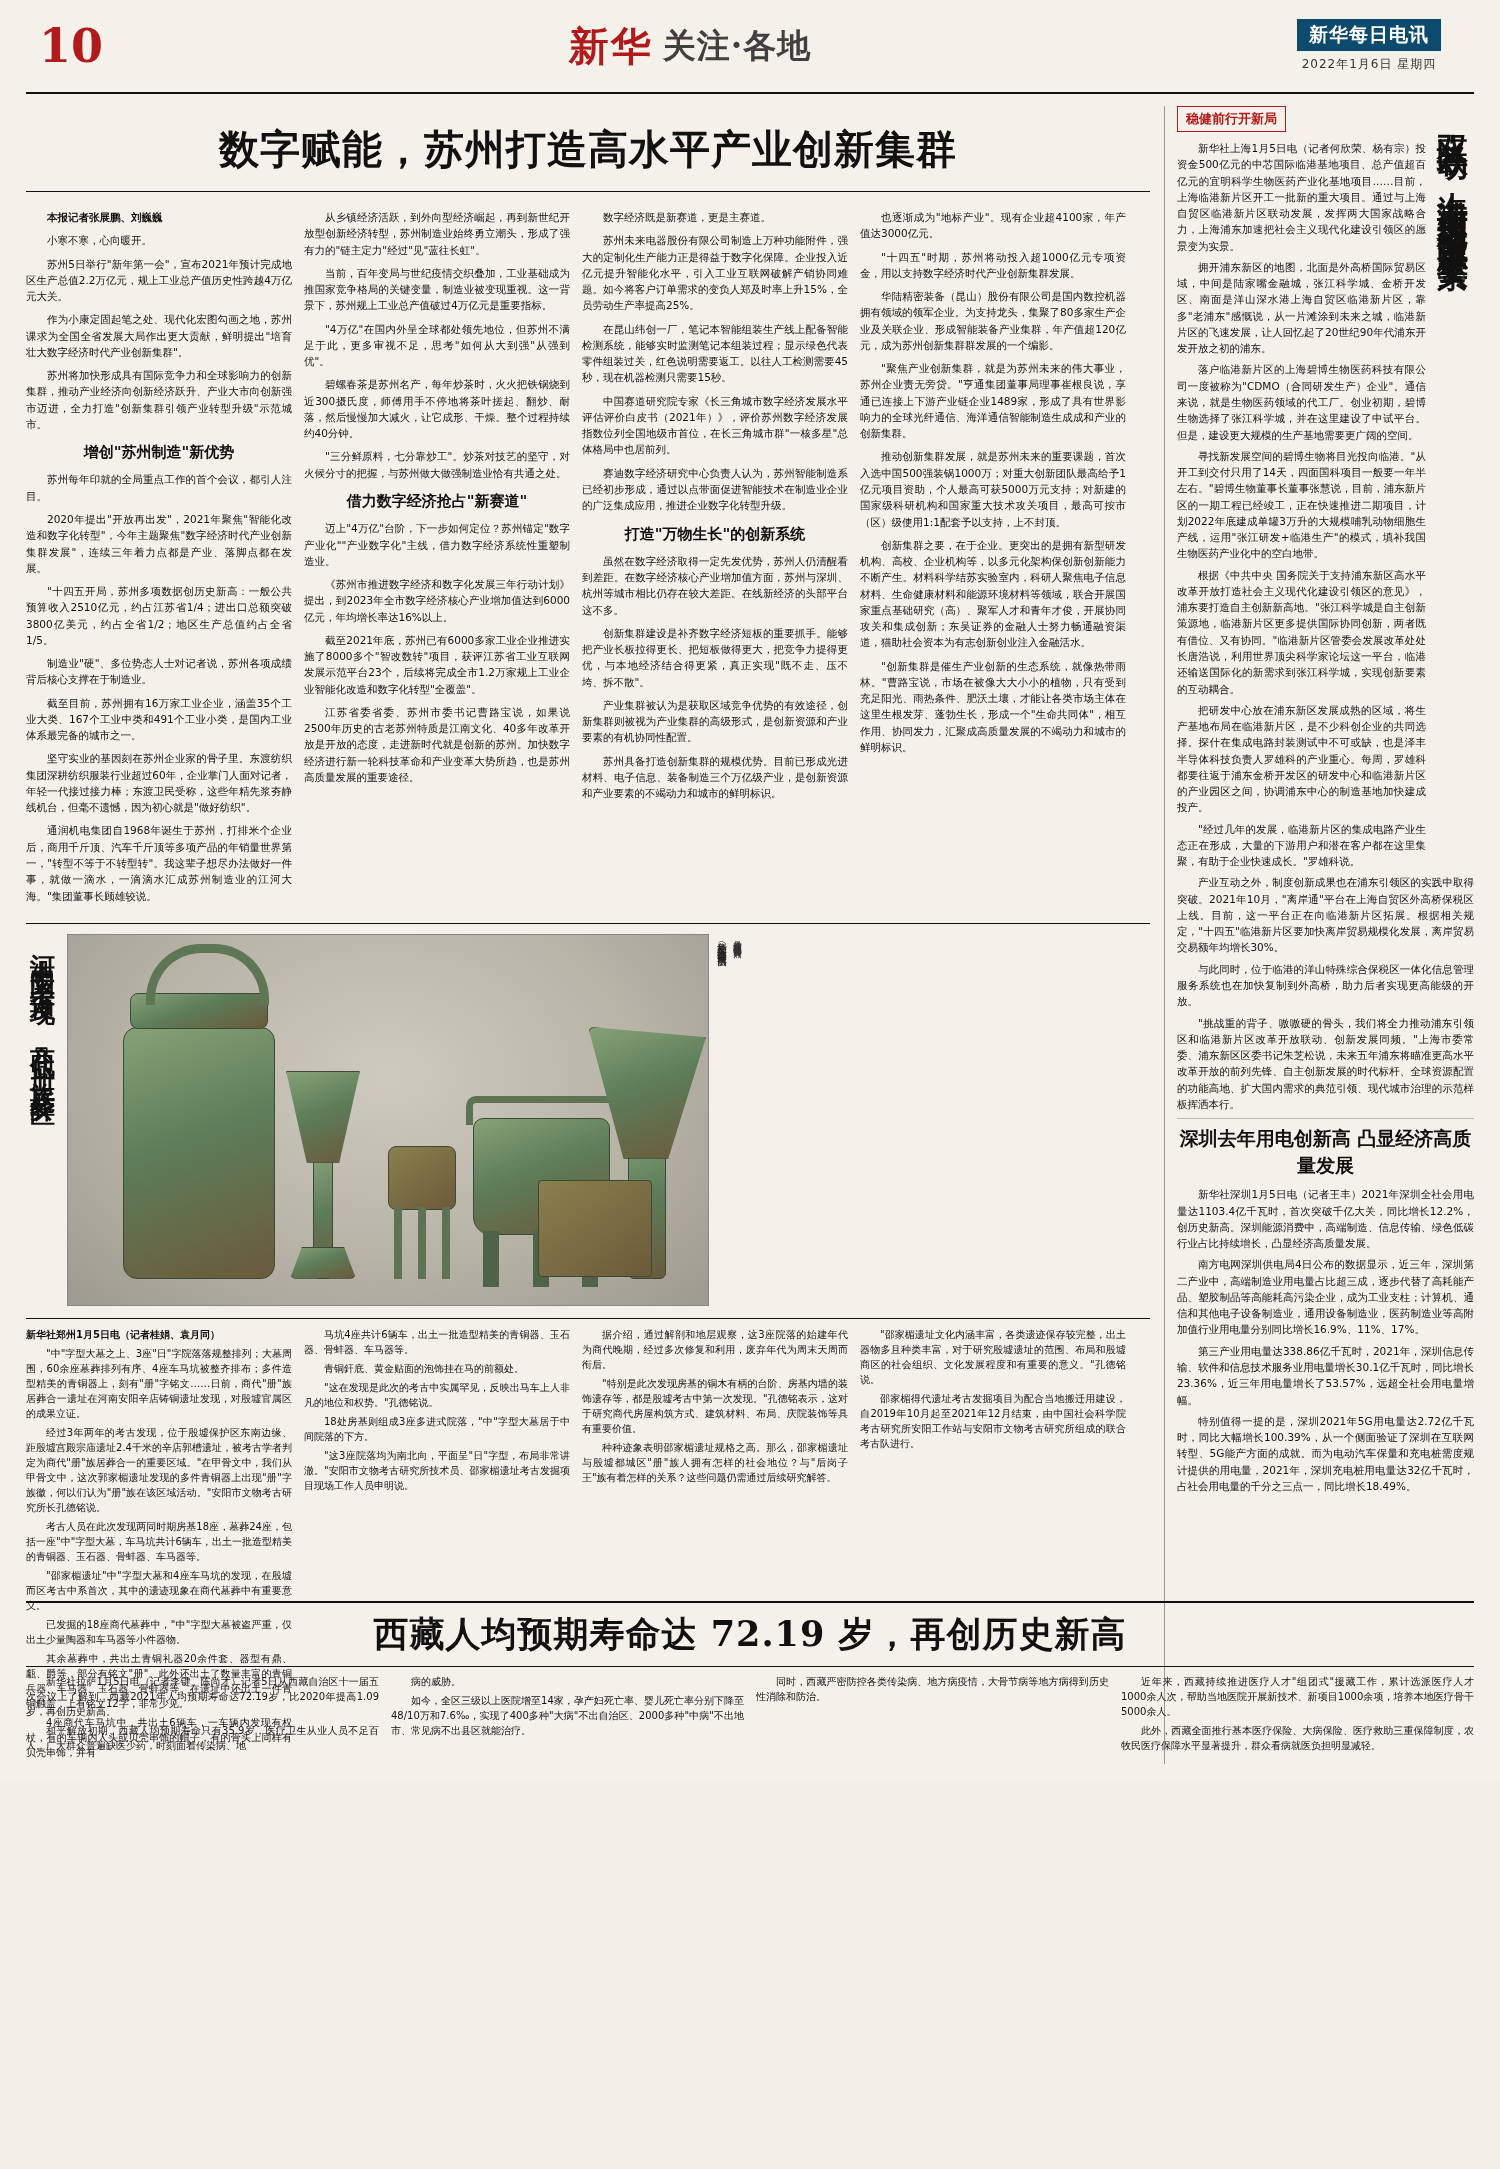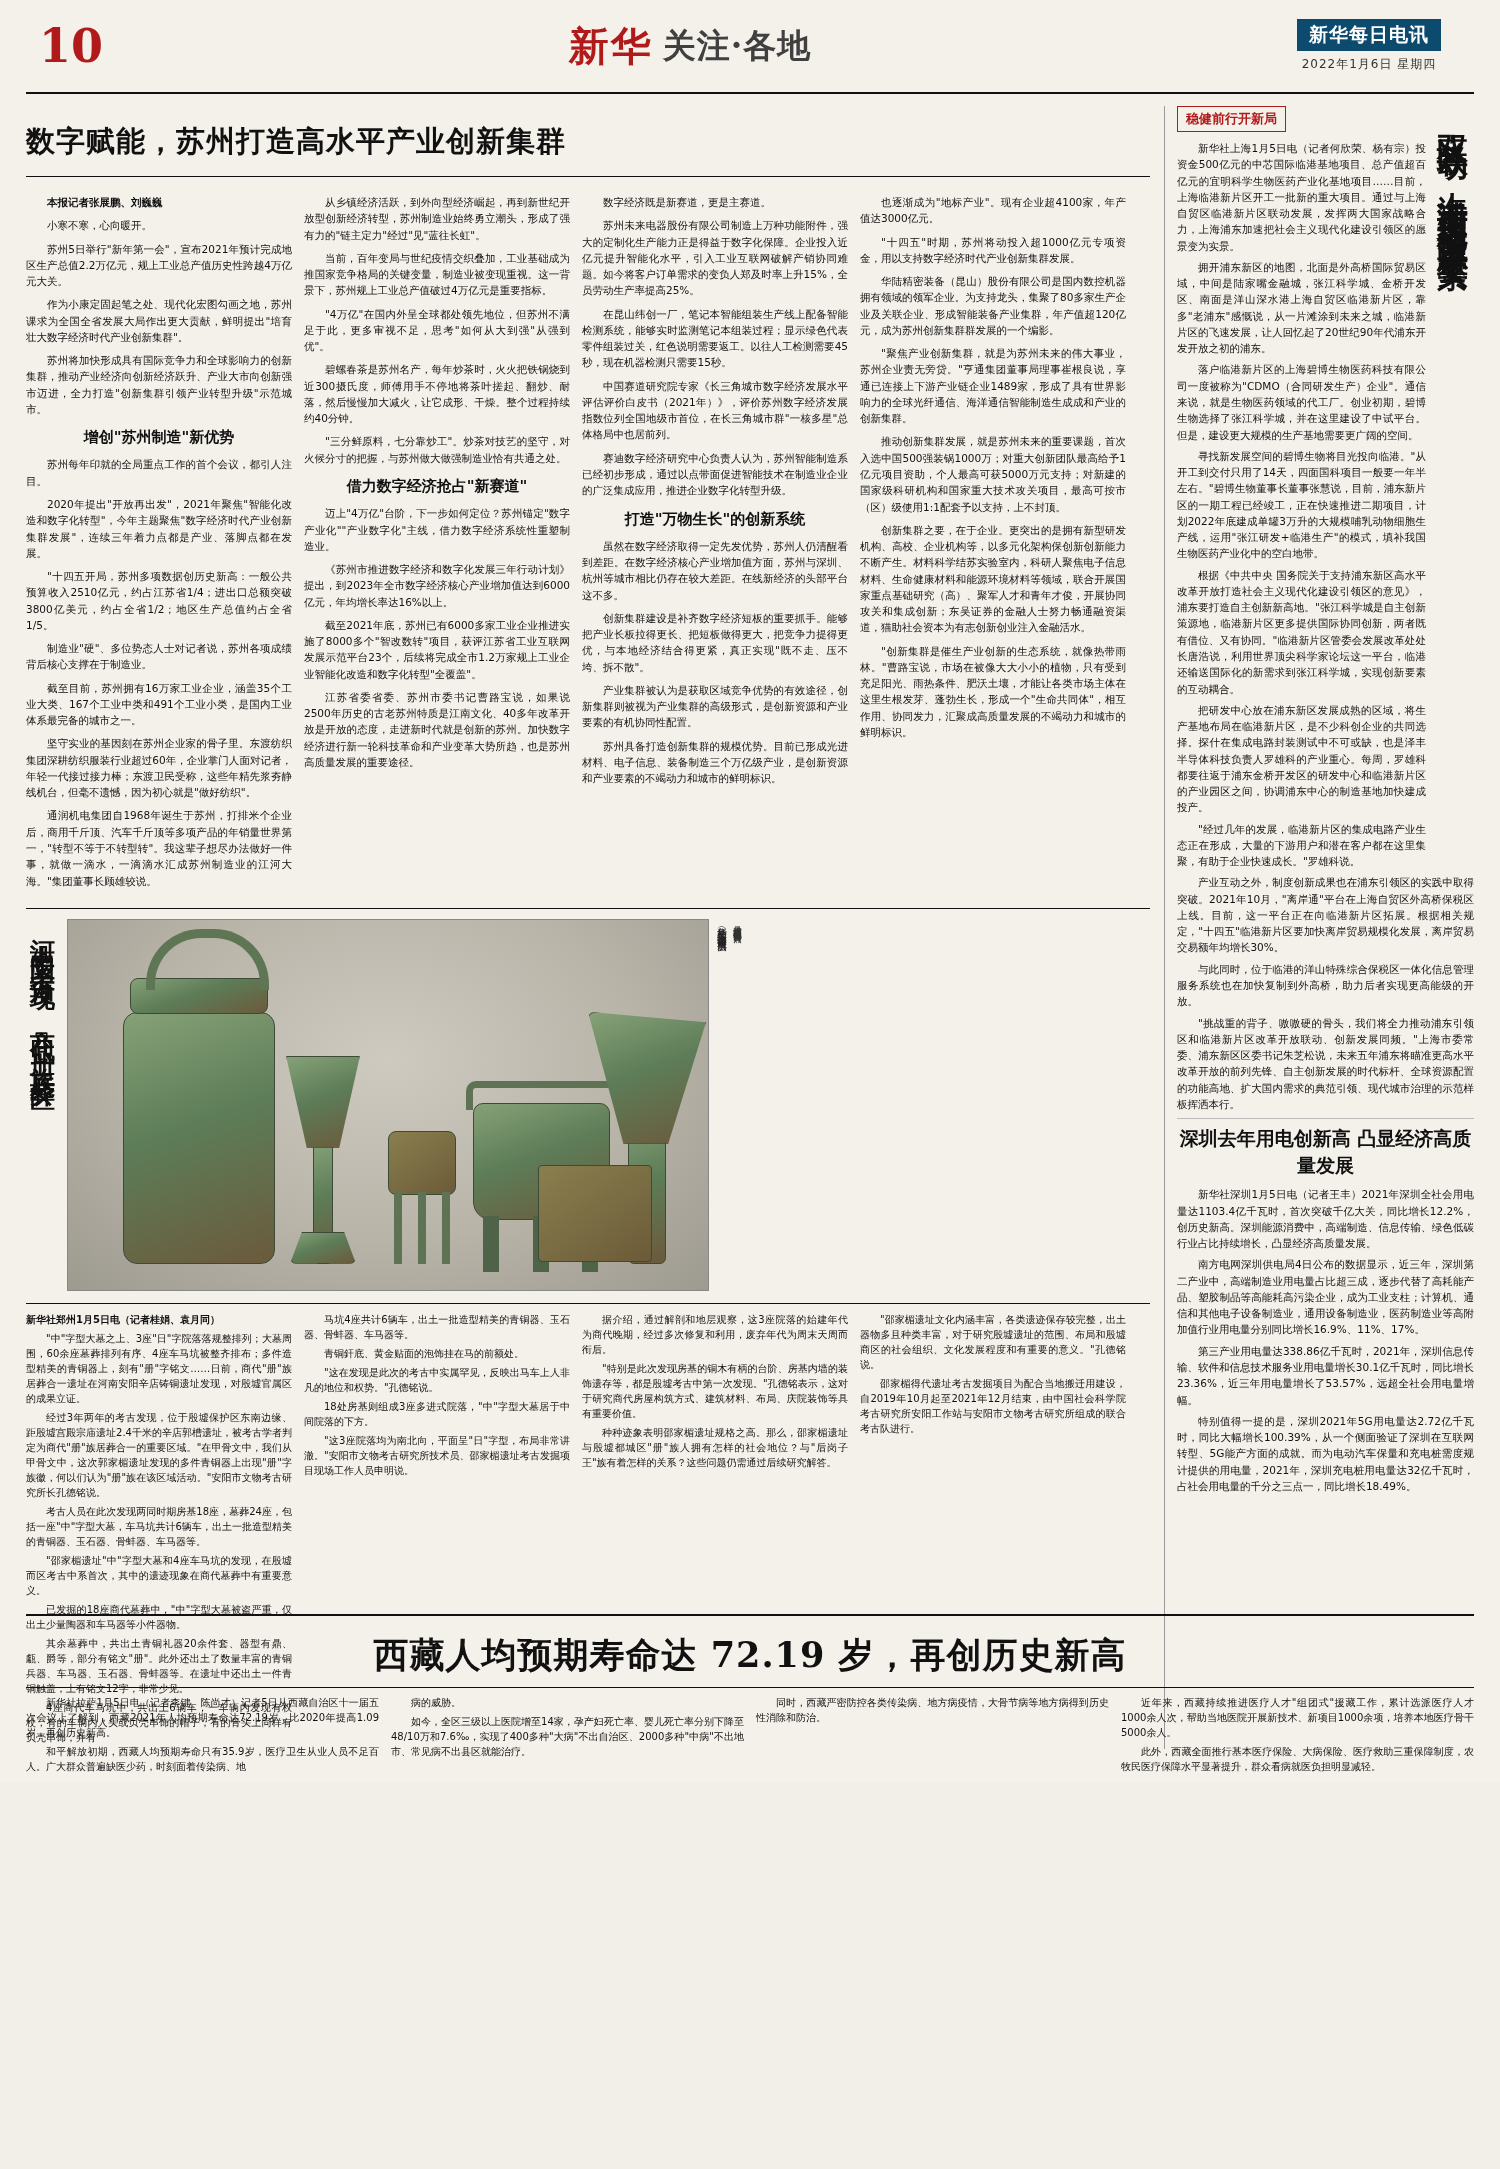--- a/index.html
+++ b/index.html
@@ -50,21 +50,21 @@
   }
 
   
   .body-wrap{display:flex;gap:14px;padding-top:12px;}
   .left-zone{width:1135px;}
   .right-zone{width:300px;border-left:1px solid #999;padding-left:12px;}
 
   
   .headline{
     font-family:"DejaVu Serif","Liberation Serif",serif;
-    font-size:29px;font-weight:bold;
+    font-size:40px;font-weight:bold;text-align:center;
     letter-spacing:1px;padding:16px 0 14px;
     border-bottom:1px solid #111;margin-bottom:10px;
   }
 
   .cols{display:flex;gap:12px;}
   .col{
     width:266px;font-size:10.5px;line-height:1.55;text-align:justify;
     font-family:"DejaVu Sans","Liberation Sans",sans-serif;
   }
   .col p{margin:7px 0 5px;text-indent:2em;}
@@ -129,22 +129,22 @@
 
   
   .r-head{
     font-family:"DejaVu Serif","Liberation Serif",serif;
     font-weight:bold;font-size:19px;text-align:center;line-height:1.4;
     margin:6px 0 8px;
   }
 
   
   .bottom{
-    position:absolute;left:26px;right:26px;bottom:4px;
-    border-top:2px solid #111;padding-top:16px;
+    position:absolute;left:26px;right:26px;bottom:25px;
+    border-top:2px solid #111;padding-top:8px;
   }
   .bottom-title{
     font-family:"DejaVu Serif","Liberation Serif",serif;
     font-size:35px;font-weight:bold;text-align:center;letter-spacing:1px;
     padding-bottom:8px;border-bottom:1px solid #111;
   }
   .bottom-cols{display:flex;gap:12px;padding-top:7px;}
   .bcol{width:356px;font-size:10px;line-height:1.5;text-align:justify;}
   .bcol p{margin:0 0 4px;text-indent:2em;}
 </style>

